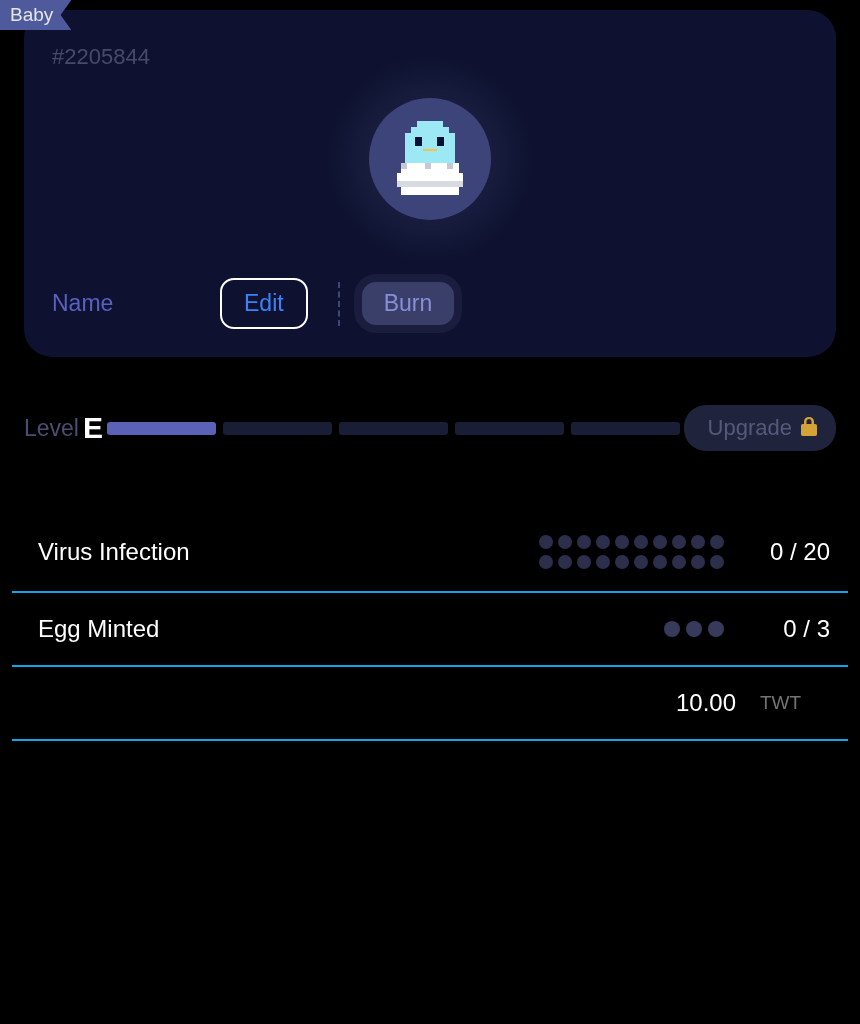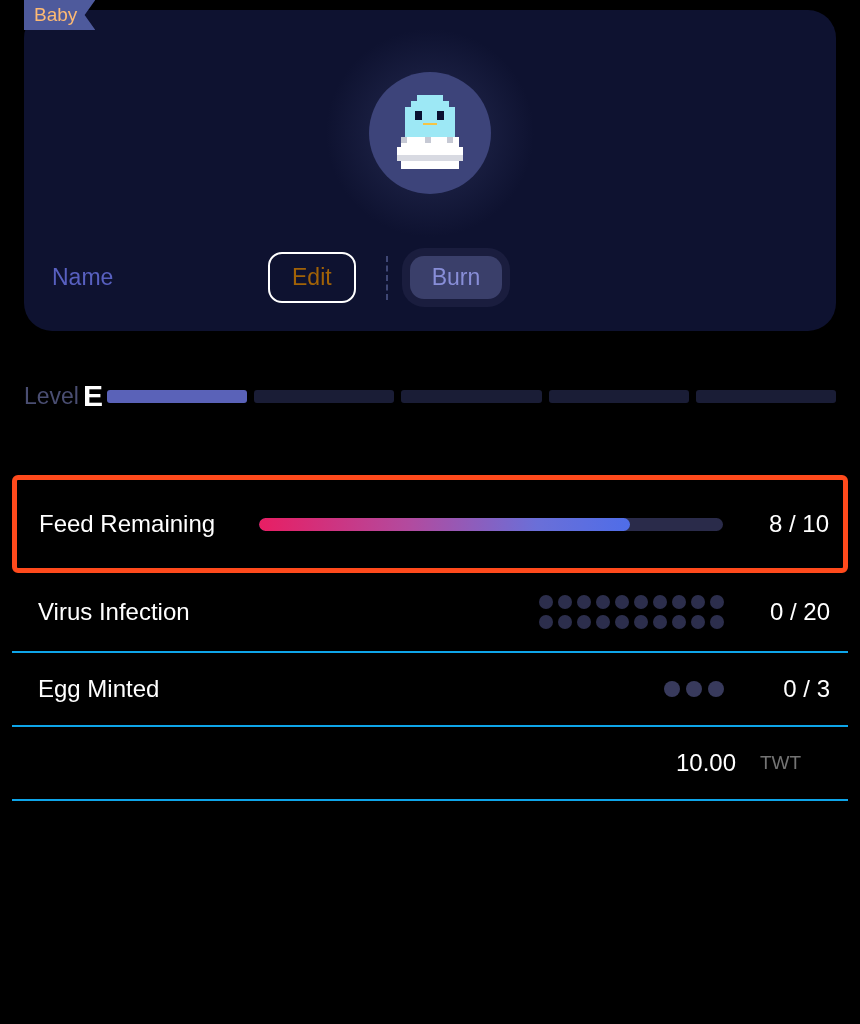--- a/index.html
+++ b/index.html
@@ -9,25 +9,24 @@
       width: 860px;
       height: 1024px;
       color: #fff;
       overflow: hidden;
     }
     .ribbon {
       position: absolute;
       top: 0; left: 0;
       padding: 4px 18px 4px 10px;
       background: #4e5a9c;
-      color: #fdba74;
+      color: #e5e5e5;
       font-size: 19px;
       clip-path: polygon(0 0, 100% 0, 85% 50%, 100% 100%, 0 100%);
       z-index: 2;
-      margin-left: 24px;
     }
     .card {
       margin: 10px 24px 0 24px;
       padding: 34px 28px 28px 28px;
       background: #0e1230;
       border-radius: 28px;
       position: relative;
     }
     .card-id { color: #484a6a; font-size: 22px; font-weight: 500; }
     .avatar-wrap { display: flex; justify-content: center; align-items: center; margin-top: -16px; }
@@ -39,22 +38,22 @@
     .avatar-bg2 {
       width: 122px; height: 122px; border-radius: 50%;
       background: #3d447a;
       display: flex; align-items: center; justify-content: center;
     }
     .avatar-pixel { width: 70px; height: 76px; position: relative; }
     .name-row { display: flex; align-items: center; margin-top: 14px; gap: 18px; }
     .name-label { color: #5860c0; font-size: 23px; width: 150px; }
     .name-value { color: #fff; font-size: 24px; font-weight: 500; flex: 1; }
     .edit-btn {
-      background: transparent; color: #a16207; border: 2px solid #fff;
-      border-radius: 14px; padding: 10px 22px; font-size: 23px; font-weight: 500; margin-left: 48px;
+      background: transparent; color: #3b82f6; border: 2px solid #fff;
+      border-radius: 14px; padding: 10px 22px; font-size: 23px; font-weight: 500;
     }
     .divider-v { width: 1px; height: 44px; border-left: 2px dashed #3f4775; margin: 0 4px 0 12px; }
     .burn-btn {
       background: #3a3f6a; color: #888ed8; border: none;
       border-radius: 14px; padding: 8px 22px; font-size: 23px; font-weight: 500;
       box-shadow: 0 0 0 8px #1a1d3e;
     }
     .level-row {
       margin: 48px 24px 0 24px;
       display: flex; align-items: center; gap: 4px;
@@ -106,20 +105,21 @@
       border-top: 7px solid #4a508c;
     }
     .chat-line { width: 20px; height: 2px; background: #7278c0; border-radius: 1px; }
   </style>
 </head>
 <body>
 
 <div class="ribbon">Baby</div>
 
 <div class="card">
+  <div class="card-id">#2205844</div>
   <div class="avatar-wrap">
     <div class="avatar-bg1">
         <div class="avatar-bg2">
       <svg class="avatar-pixel" viewBox="0 0 70 76">
 
         <rect x="22" y="0" width="26" height="6" fill="#9de8f5"></rect>
         <rect x="16" y="6" width="38" height="6" fill="#9de8f5"></rect>
         <rect x="10" y="12" width="50" height="18" fill="#9de8f5"></rect>
 
         <rect x="20" y="16" width="7" height="9" fill="#0a1030"></rect>
@@ -152,33 +152,32 @@
 <div class="level-row">
   <div class="level-label">Level</div>
   <div class="level-letter">E</div>
   <div class="level-bars">
     <div class="level-seg filled"></div>
     <div class="level-seg"></div>
     <div class="level-seg"></div>
     <div class="level-seg"></div>
     <div class="level-seg"></div>
   </div>
+  <button class="upgrade-btn">
+    <span>Upgrade</span>
+    <span class="lock-icon">
+      <svg width="18" height="20" viewBox="0 0 18 20">
+          <path fill="#d4a336" d="M4 8V5.5C4 2.9 6 1 9 1s5 1.9 5 4.5V8h1.3c.9 0 1.7.8 1.7 1.7v8.6c0 .9-.8 1.7-1.7 1.7H2.7C1.8 20 1 19.2 1 18.3V9.7C1 8.8 1.8 8 2.7 8H4zm2.5 0h5V5.5C11.5 4 10.4 3 9 3S6.5 4 6.5 5.5V8z"></path>
+        </svg>
+    </span>
+  </button>
 </div>
 
 <div class="stats">
 
-  <div class="stat-row highlighted">
-    <div class="stat-label">Feed Remaining</div>
-    <div class="stat-mid">
-      <div class="feed-bar">
-        <div class="feed-fill" style="width:80%"></div>
-      </div>
-    </div>
-    <div class="stat-value">8 / 10</div>
-  </div>
 
   <div class="stat-row">
     <div class="stat-label">Virus Infection</div>
     <div class="stat-mid">
       <div class="dots-grid">
         <div class="dots-row">
           <div class="dot"></div>
             <div class="dot"></div>
             <div class="dot"></div>
             <div class="dot"></div>

